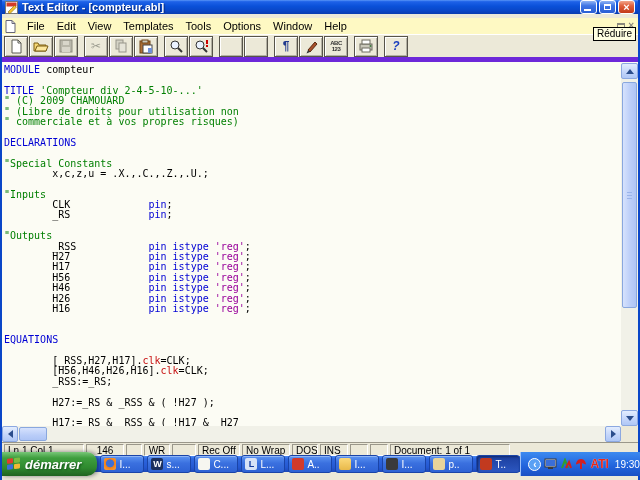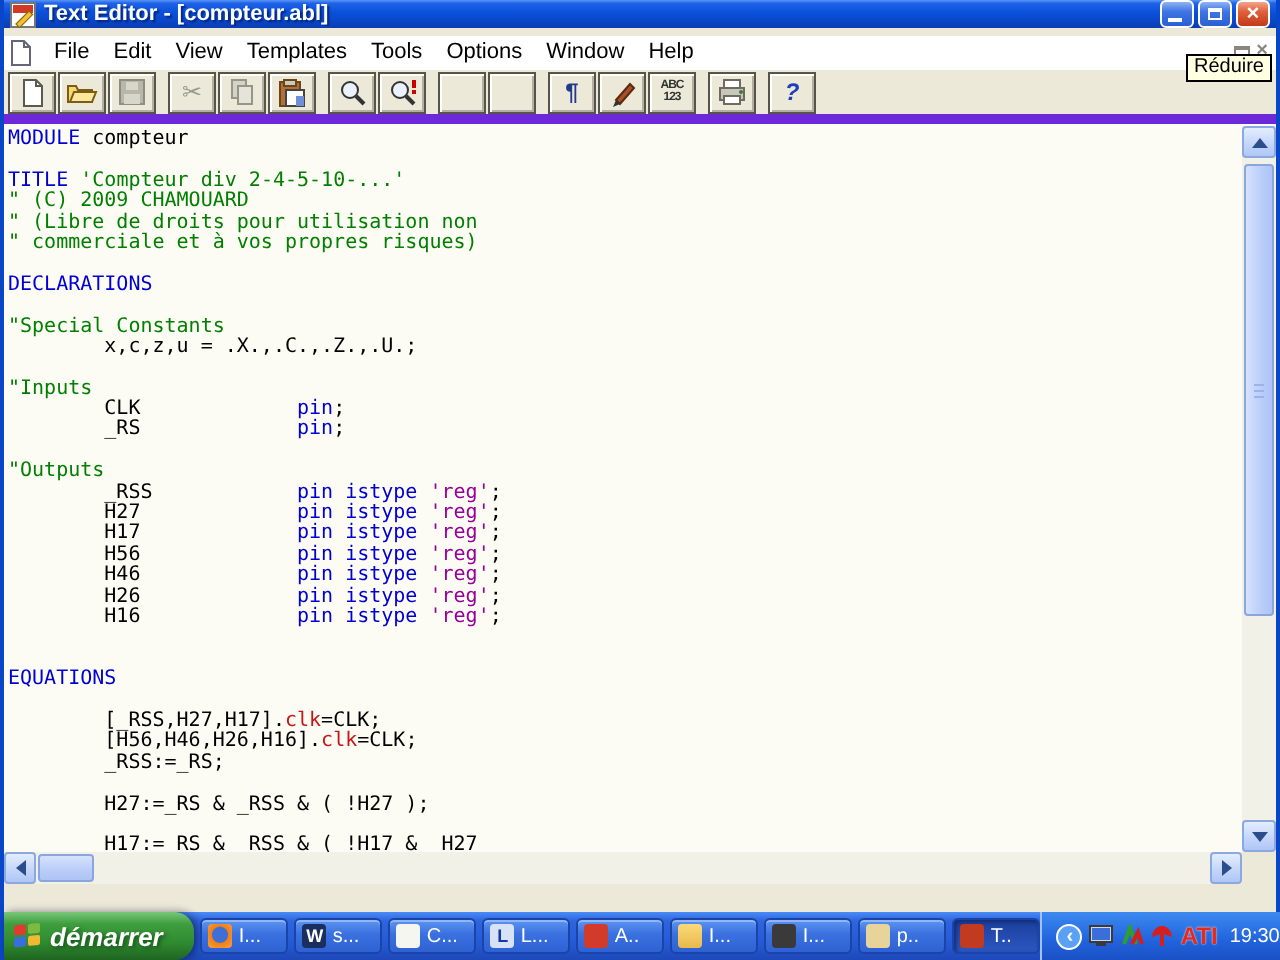--- a/index.html
+++ b/index.html
@@ -16,21 +16,21 @@
     text-shadow:1px 1px 1px #00257E; white-space:nowrap; overflow:hidden; }
   .tb-btn { width:17px; height:14px; margin-left:2px; border:1px solid #fff; border-radius:3px;
     background:linear-gradient(180deg,#8FB4F4 0%,#3E74E4 40%,#2B5FD4 100%);
     display:flex; align-items:center; justify-content:center; position:relative; }
   .tb-btn.close { background:linear-gradient(180deg,#F2A68C 0%,#E0603C 40%,#C23A18 100%); }
   .glyph-min { position:absolute; bottom:2px; left:3px; width:7px; height:2px; background:#fff; }
   .glyph-restore { width:7px; height:6px; border:1px solid #fff; border-top:2px solid #fff; }
   .glyph-close { color:#fff; font-size:11px; font-weight:bold; line-height:12px; }
 
   
-  .menubar { position:absolute; top:18px; left:0; right:0; height:16px; background:#ffffff;
+  .menubar { position:absolute; top:18px; left:0; right:0; height:16px; background:#fef9c3;
     display:flex; align-items:center; font-size:11px; color:#000; }
   .doc-icon { width:11px; height:13px; margin:0 5px 0 3px; flex:0 0 auto; }
   .menu-item { padding:1px 6px; white-space:nowrap; }
   .mdi-controls { margin-left:auto; display:flex; align-items:center; gap:3px; padding-right:4px;
     color:#8a887c; font-size:9px; }
   .mdi-restore { width:8px; height:7px; border:1px solid #8a887c; border-top:2px solid #8a887c; }
   .mdi-close { font-size:10px; font-weight:bold; line-height:10px; }
 
   .tooltip { position:absolute; top:27px; right:2px; z-index:99; background:#FFFFE1;
     border:1px solid #000; font-size:10px; height:14px; line-height:12px; padding:0 3px; color:#000; }
@@ -78,21 +78,21 @@
     border:1px solid #89A7DE; background:linear-gradient(180deg,#D6E2FD,#BACDF8 60%,#AEC4F5); }
 
   
   .statusbar { position:absolute; top:442px; left:0; right:0; height:14px; background:#ECE9D8;
     border-top:1px solid #9a978a; display:flex; gap:2px; padding:1px 0 0 2px; font-size:10px; }
   .status-cell { height:12px; line-height:11px; padding:0 3px; border:1px solid;
     border-color:#9a978a #fff #fff #9a978a; white-space:nowrap; overflow:hidden; }
   .status-cell.center { text-align:center; }
 
   
-  .taskbar { position:absolute; top:456px; left:0; right:0; height:24px;
+  .taskbar { position:absolute; top:456px; left:0; right:0; height:16px;
     background:linear-gradient(180deg,#4A8CF7 0%,#2E66DE 18%,#2458D2 70%,#1D48B8 100%);
     display:flex; align-items:center; }
   .start-btn { height:24px; padding:0 16px 0 5px; border-radius:0 10px 10px 0;
     background:linear-gradient(180deg,#79C779 0%,#3E9E3E 25%,#2F8A2F 65%,#1F6420 100%);
     display:flex; align-items:center; gap:4px; color:#fff; font-weight:bold; font-style:italic;
     font-size:13px; text-shadow:1px 1px 2px #14501a; box-shadow:2px 0 4px rgba(0,0,30,.45); flex:0 0 auto; }
   .winflag { width:14px; height:13px; display:grid; grid-template-columns:6px 6px;
     grid-template-rows:5px 5px; gap:1px; transform:skewY(-6deg); }
   .winflag i { border-radius:1px; }
   .wf-r { background:#E23B2E; } .wf-g { background:#7DBB3F; }
@@ -251,20 +251,36 @@
           <span class="arr w"></span>
         </div>
       <div class="hthumb"></div>
       <div class="sbtn right">
           <span class="arr e"></span>
         </div>
     </div>
     <div class="scroll-corner"></div>
   </div>
 
+  <div class="statusbar">
+    <span style="display:flex;gap:2px;">
+        <div class="status-cell" style="width: 80px;">Ln 1 Col 1</div>
+        <div class="status-cell center" style="width: 38px;">146</div>
+        <div class="status-cell" style="width: 16px;"></div>
+        <div class="status-cell center" style="width: 26px;">WR</div>
+        <div class="status-cell" style="width: 24px;"></div>
+        <div class="status-cell" style="width: 42px;">Rec Off</div>
+        <div class="status-cell" style="width: 48px;">No Wrap</div>
+        <div class="status-cell" style="width: 26px;">DOS</div>
+        <div class="status-cell" style="width: 28px;">INS</div>
+        <div class="status-cell" style="width: 18px;"></div>
+        <div class="status-cell" style="width: 18px;"></div>
+        <div class="status-cell" style="width: 120px;">Document: 1 of 1</div>
+      </span>
+  </div>
 
   <div class="taskbar">
     <div class="start-btn">
       <span class="winflag">
           <i class="wf-r"></i>
           <i class="wf-g"></i>
           <i class="wf-b"></i>
           <i class="wf-y"></i>
         </span>
       <span>démarrer</span>

